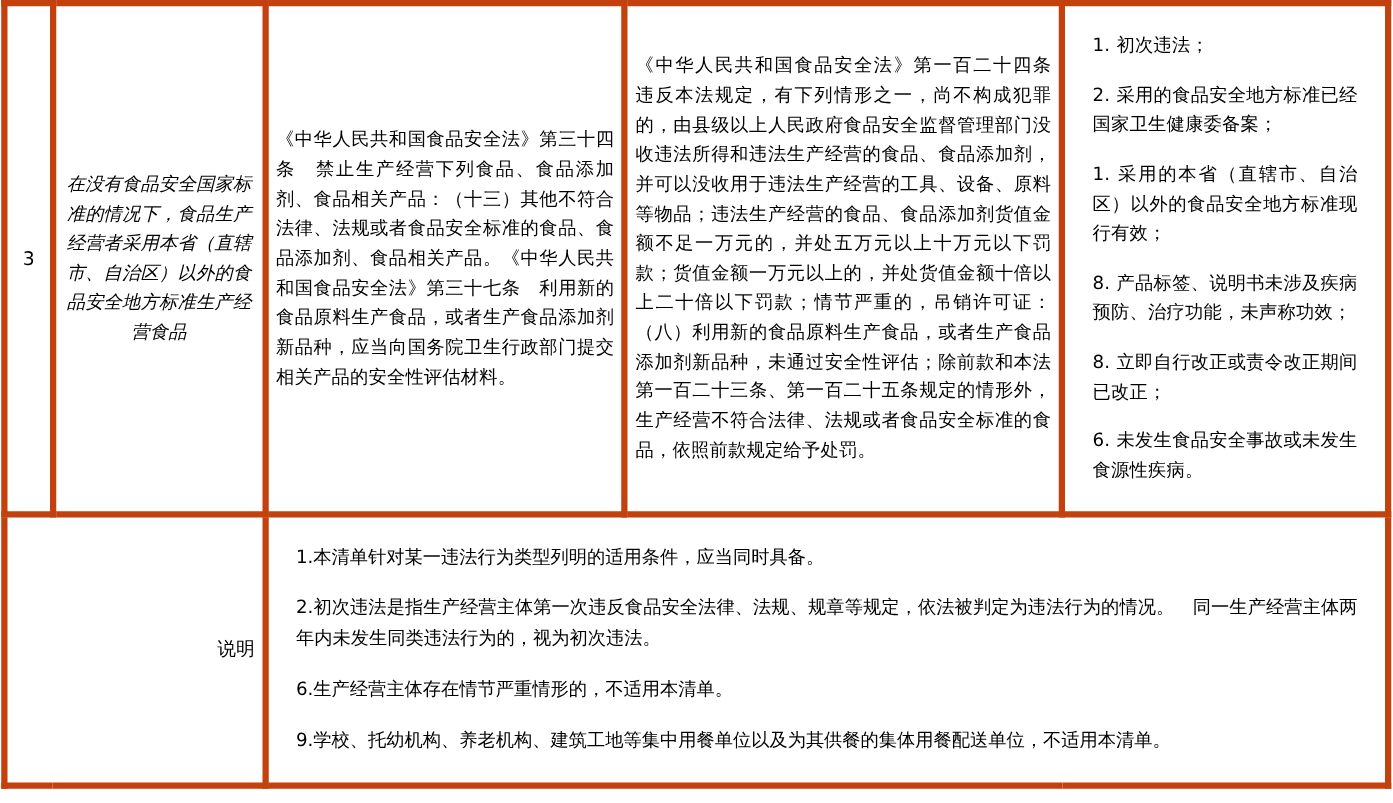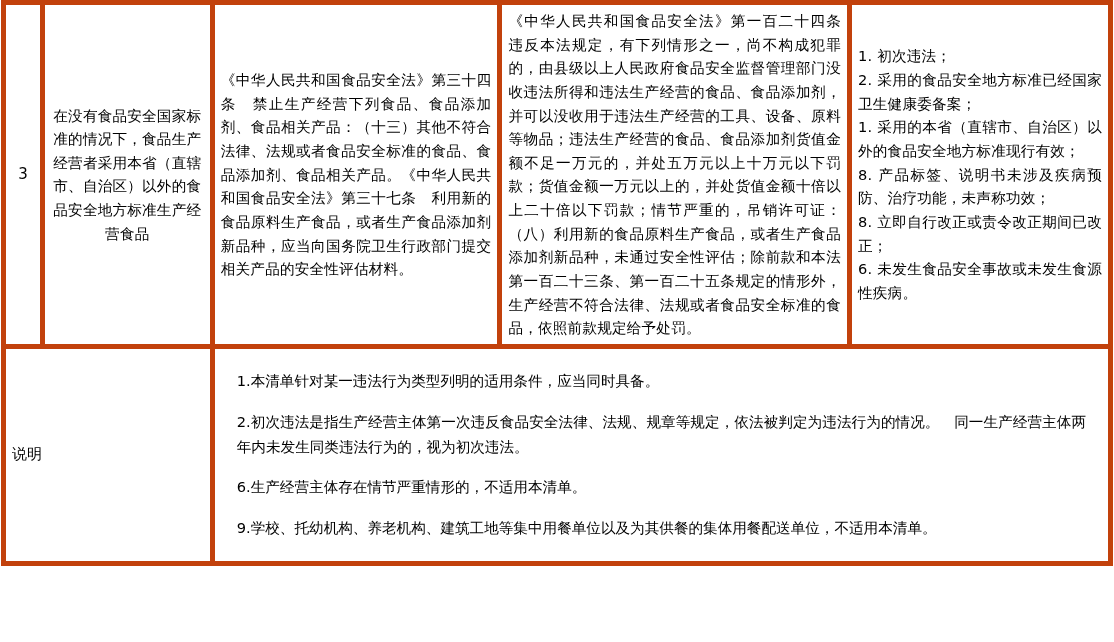--- a/index.html
+++ b/index.html
@@ -25,45 +25,45 @@
     margin: 0 auto;
     table-layout: fixed;
   }
   table.doc-table td {
     border: 5px solid #c2410c;
     vertical-align: middle;
     padding: 4px 6px;
     box-sizing: border-box;
   }
   .col-index   { width: 32px;  text-align: center; }
-  .col-behavior{ width: 140px; }
+  .col-behavior{ width: 140px; font-style: italic; }
   .col-basis   { width: 237px; }
   .col-penalty { width: 288px; }
   .col-cond    { width: 215px; }
 
   .cell-text {
     font-size: 14.6px;
     line-height: 1.62;
     letter-spacing: 0.2px;
     text-align: justify;
     text-justify: inter-ideograph;
   }
   .cell-text.center-col {
     text-align: center;
   }
   .index-text {
     font-size: 15px;
     text-align: center;
   }
   .cond-list p {
-    margin: 0;
+    margin: 16px;
     text-indent: 0;
   }
   .note-label {
-    text-align: left;
+    text-align: right;
     font-size: 15px;
   }
   .note-body {
     font-size: 14.6px;
     line-height: 1.70;
     text-align: justify;
     text-justify: inter-ideograph;
   }
   .note-body p {
     margin: 16px;

